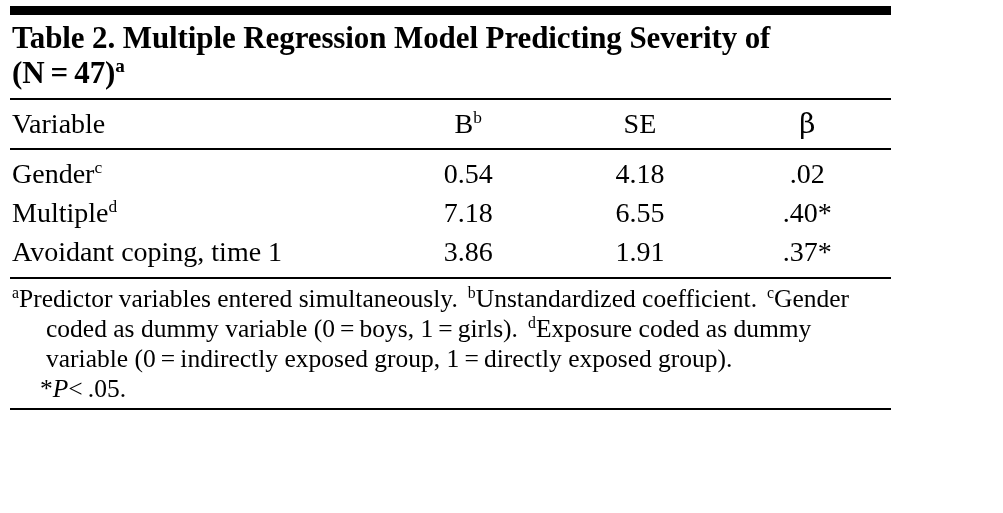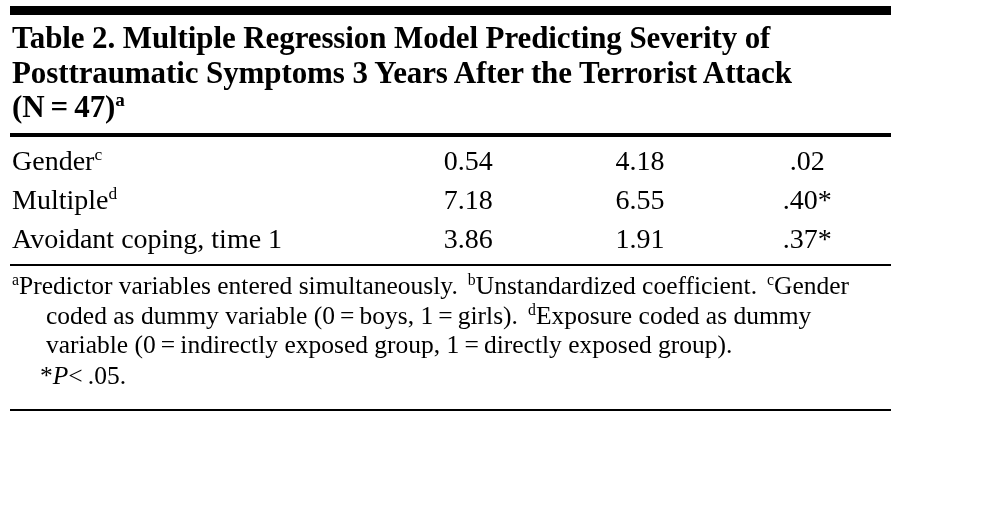--- a/index.html
+++ b/index.html
@@ -59,21 +59,21 @@
   }
   th.var, td.var { text-align: left; padding-left: 2px; }
   th.num, td.num { text-align: center; }
   thead th { padding-top: 7px; padding-bottom: 8px; }
   tbody tr:first-child td { padding-top: 8px; margin-top: 20px; }
   tbody tr:last-child td { padding-bottom: 9px; }
   .greek { font-family: "DejaVu Serif", serif; }
   .notes {
     font-size: 25.5px;
     line-height: 1.16;
-    padding: 5px 2px 19px 2px;
+    padding: 5px 2px 4px 2px;
   }
   .notes p { margin: 0; }
   .notes .hang {
     padding-left: 34px;
     text-indent: -34px;
   }
   .notes .sig {
     padding-left: 0;
     margin-top: 1px;
     margin-left: 28px;
@@ -83,26 +83,41 @@
 </style>
 </head>
 <body>
 
 <div class="table-wrap">
 
   <div class="rule-top"></div>
 
   <div class="title">
     <div>Table 2. Multiple Regression Model Predicting Severity of</div>
-    <div>Posttraumatic Symptoms 3 Years After the Terrorist Attack</div>
     <div><span>(N = 47)</span><sup>a</sup></div>
   </div>
 
   <div class="rule-thin"></div>
 
+  <table>
+    <colgroup>
+      <col class="c-var">
+      <col class="c-b">
+      <col class="c-se">
+      <col class="c-beta">
+    </colgroup>
+    <thead>
+      <tr>
+        <th class="var">Variable</th>
+        <th class="num"><span>B</span><sup>b</sup></th>
+        <th class="num">SE</th>
+        <th class="num greek">β</th>
+      </tr>
+    </thead>
+  </table>
 
   <div class="rule-thin"></div>
 
   <table>
     <colgroup>
       <col class="c-var">
       <col class="c-b">
       <col class="c-se">
       <col class="c-beta">
     </colgroup>

